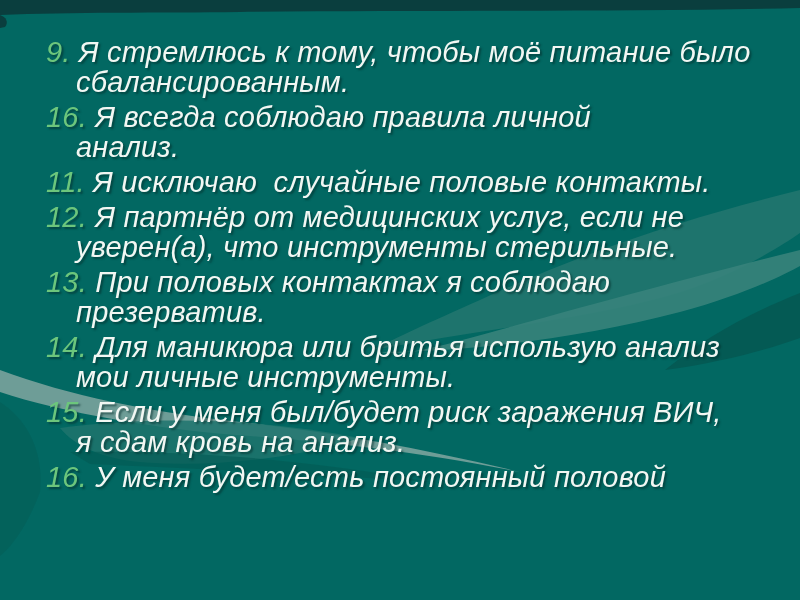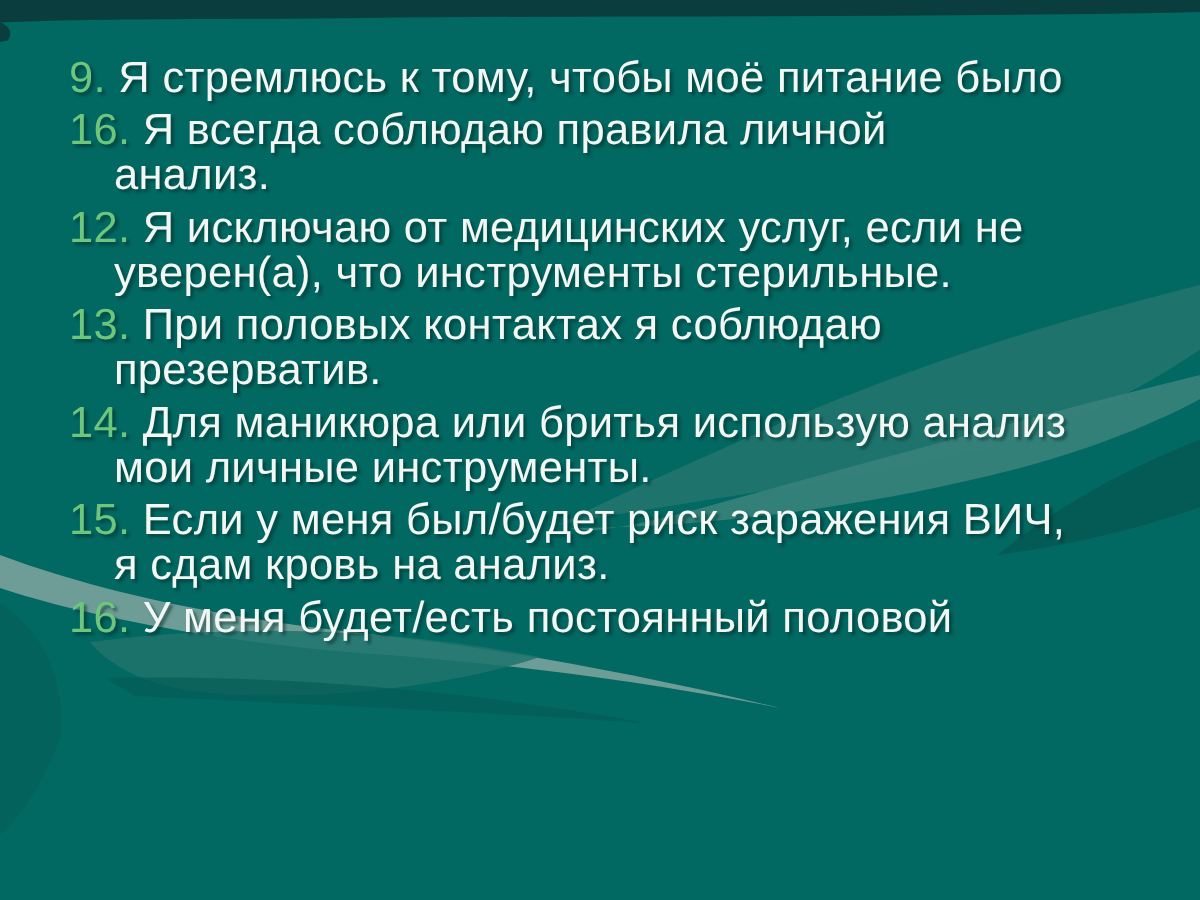--- a/index.html
+++ b/index.html
@@ -21,20 +21,21 @@
     left: 0; top: 0;
     width: 800px; height: 600px;
     display: block;
   }
   .list {
     position: absolute;
     left: 0; top: 0;
     width: 800px;
     box-sizing: border-box;
     padding: 37px 12px 0 76px;
+    font-style: italic;
   }
   .item {
     margin: 0 0 5px 0;
     font-size: 29px;
     line-height: 30px;
     color: var(--text, #f2f7f3);
     text-indent: -30px;
     white-space: pre-wrap;
     letter-spacing: 0.2px;
     text-shadow: 2px 2px 2px rgba(3, 42, 40, 0.55);
@@ -60,22 +61,23 @@
 
     <path d="M60 428 C150 416 260 418 360 438 C300 458 210 468 140 462 C100 458 75 446 60 428 Z" opacity="0.85" fill="#1e746d"></path>
     <path d="M70 452 C180 450 300 458 430 482 C310 474 180 468 90 464 Z" opacity="0.6" fill="#045a54"></path>
     <path d="M0 402 C28 420 44 452 40 492 C26 530 8 550 0 556 Z" opacity="0.45" fill="#045a54"></path>
 
     <path d="M0 0 H800 V8 C620 12 420 10 240 12 C160 13 70 12 0 15 Z" fill="#0a3e3e"></path>
     <path d="M0 15 C6 17 9 22 5 27 L0 28 Z" fill="#0a3e3e"></path>
   </svg>
 
   <div class="list" id="list">
-      <p class="item"><span class="num">9.</span><span> Я стремлюсь к тому, чтобы моё питание было</span><br></p>
+      <p class="item"><span class="num">9.</span><span> Я стремлюсь к тому, чтобы моё питание было</span><br><span>сбалансированным.</span></p>
       <p class="item"><span class="num">16.</span><span> Я всегда соблюдаю правила личной</span><br><span>анализ.</span></p>
-      <p class="item"><span class="num">12.</span><span> Я исключаю от медицинских услуг, если не</span><br><span>уверен(а), что инструменты стерильные.</span></p>
+      <p class="item"><span class="num">11.</span><span> Я исключаю  случайные половые контакты.</span></p>
+      <p class="item"><span class="num">12.</span><span> Я партнёр от медицинских услуг, если не</span><br><span>уверен(а), что инструменты стерильные.</span></p>
       <p class="item"><span class="num">13.</span><span> При половых контактах я соблюдаю</span><br><span>презерватив.</span></p>
       <p class="item"><span class="num">14.</span><span> Для маникюра или бритья использую анализ</span><br><span>мои личные инструменты.</span></p>
       <p class="item"><span class="num">15.</span><span> Если у меня был/будет риск заражения ВИЧ,</span><br><span>я сдам кровь на анализ.</span></p>
       <p class="item"><span class="num">16.</span><span> У меня будет/есть постоянный половой</span><br></p>
     </div>
 
 </div>
 
 </body></html>

